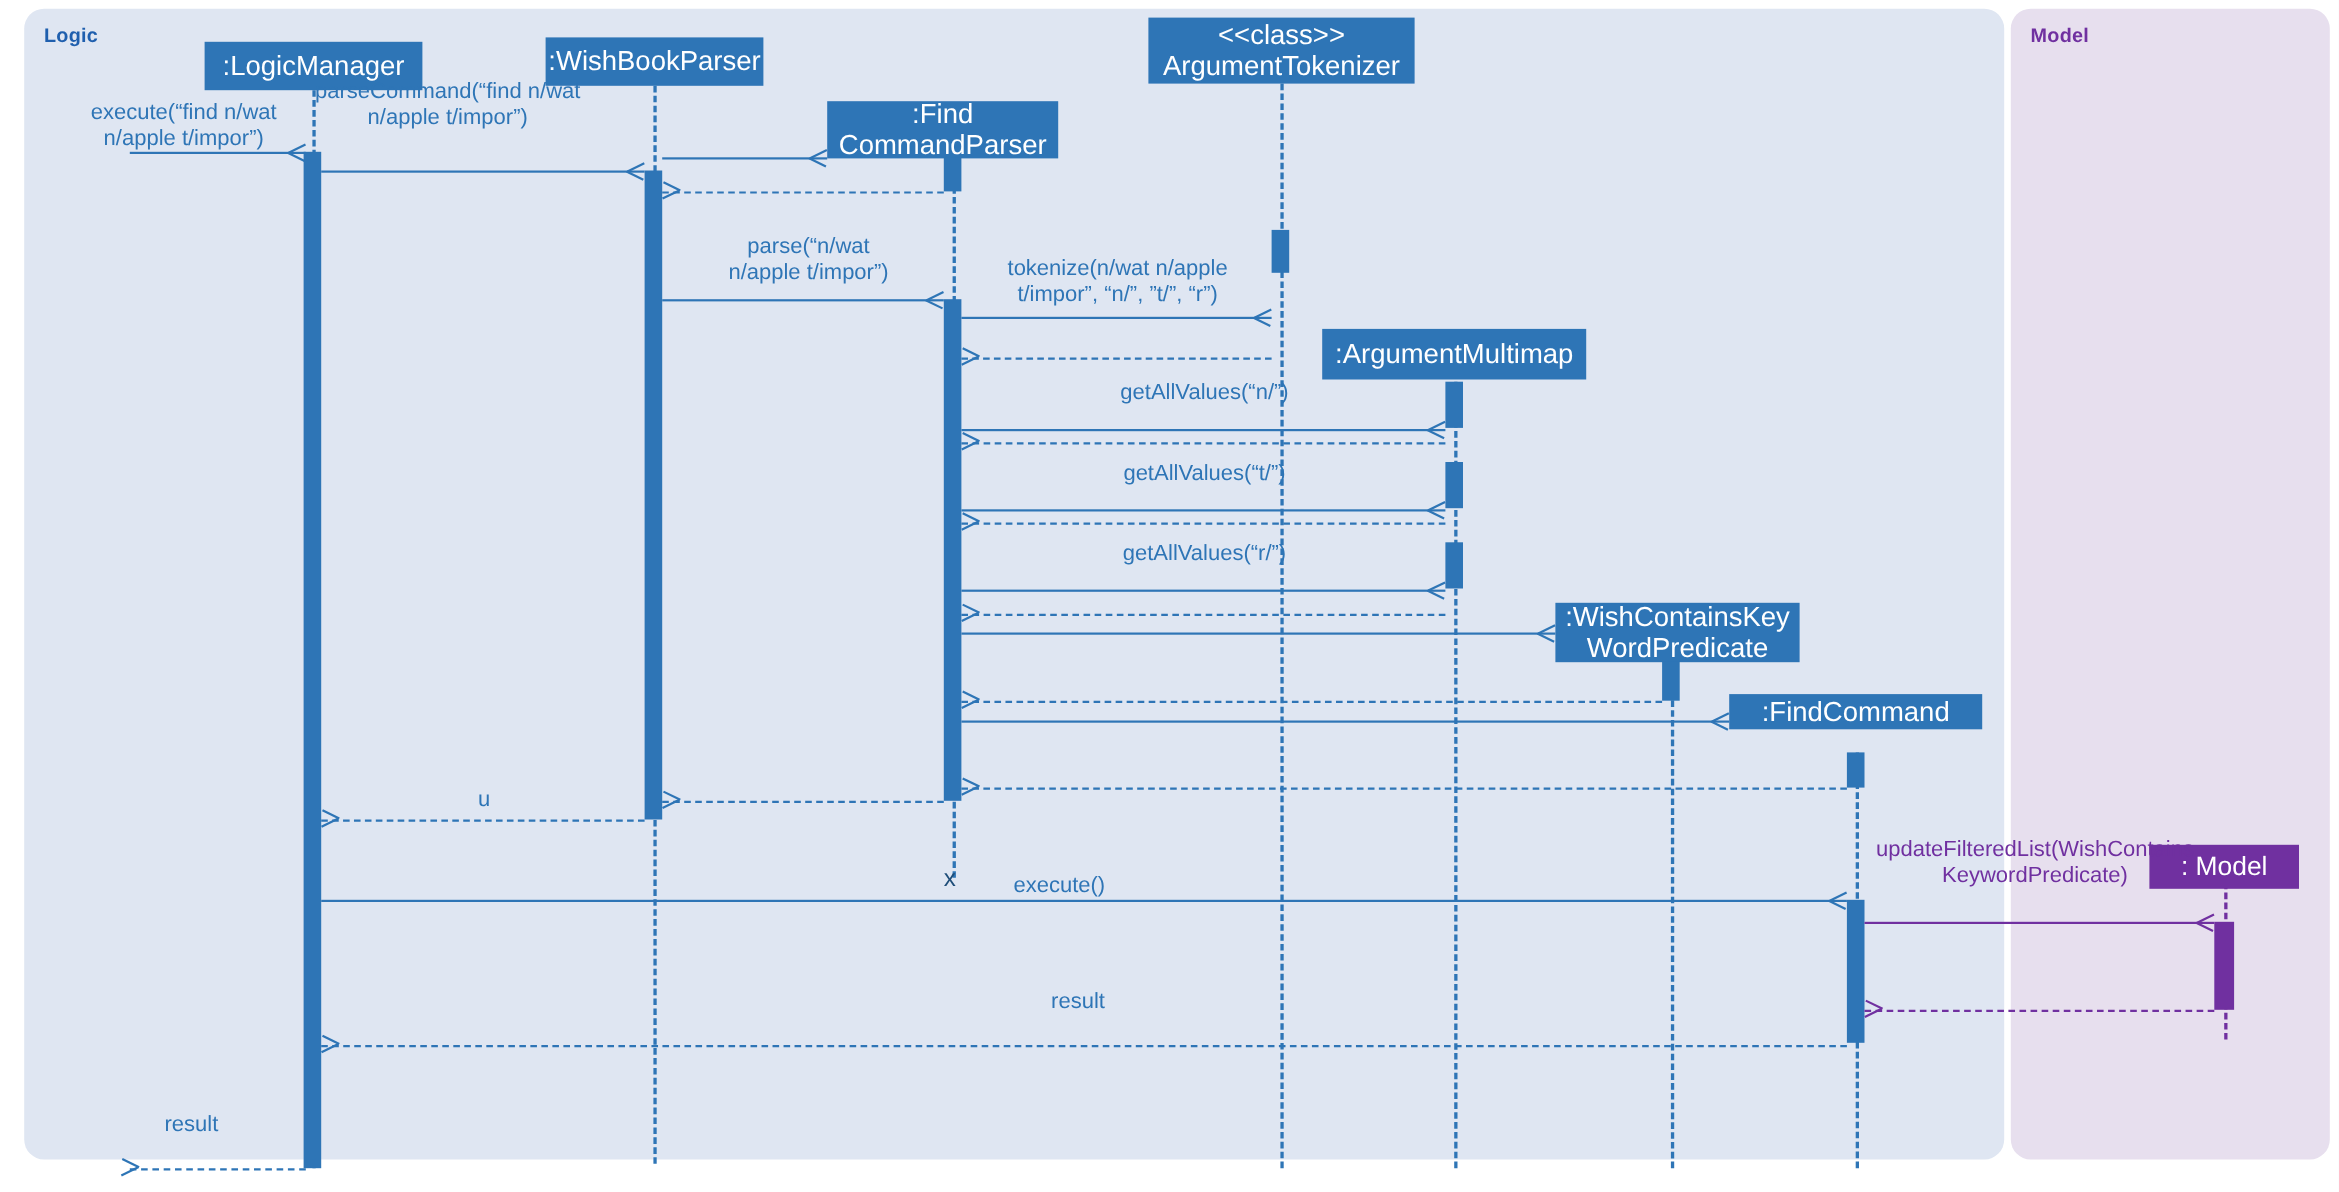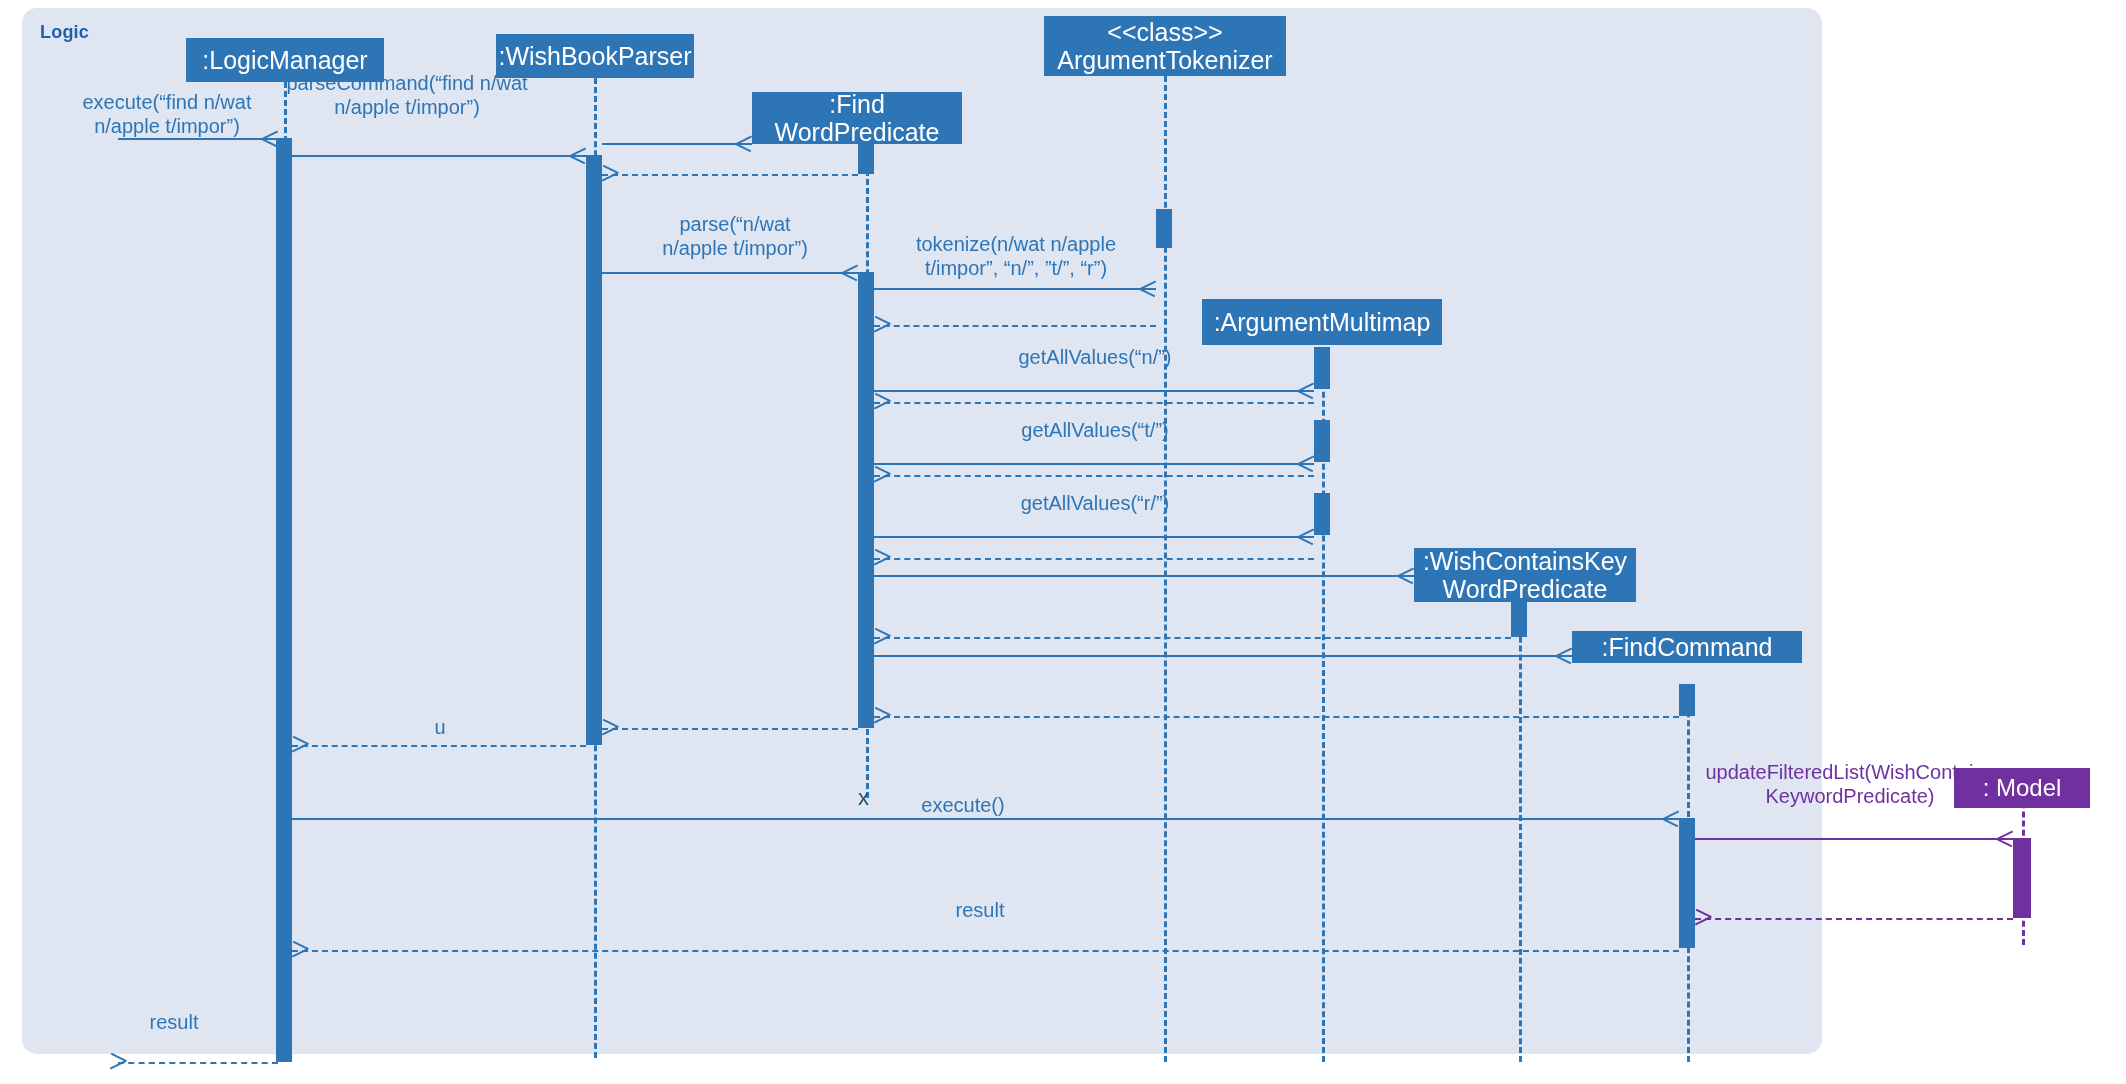--- a/index.html
+++ b/index.html
@@ -16,21 +16,20 @@
     overflow: hidden;
   }
   
   .pkg {
     position: absolute;
     border-radius: 18px;
   }
   #pkg-logic {
     left: 22px; top: 8px; width: 1800px; height: 1046px;
     background: #dfe6f2;
-    border-radius: 15px;
   }
   #pkg-model {
     left: 1828px; top: 8px; width: 290px; height: 1046px;
     background: #e7dfee;
   }
   .pkg-label {
     position: absolute;
     font-size: 18px;
     font-weight: bold;
     letter-spacing: .2px;
@@ -110,36 +109,39 @@
   }
 </style>
 </head>
 <body>
 
 <div id="canvas">
 
   <div class="pkg" id="pkg-logic">
     <div class="pkg-label">Logic</div>
   </div>
+  <div class="pkg" id="pkg-model">
+    <div class="pkg-label">Model</div>
+  </div>
 
   <div class="lifeline" style="left:284px; top:82px; height:980px;"></div>
   <div class="lifeline" style="left:594px; top:78px; height:980px;"></div>
   <div class="lifeline" style="left:866px; top:143px; height:655px;"></div>
   <div class="lifeline" style="left:1164px; top:76px; height:986px;"></div>
   <div class="lifeline" style="left:1322px; top:347px; height:715px;"></div>
   <div class="lifeline" style="left:1519px; top:601px; height:461px;"></div>
   <div class="lifeline" style="left:1687px; top:684px; height:378px;"></div>
   <div class="lifeline model" style="left:2022px; top:775px; height:170px;"></div>
 
   <div class="part" style="left:186px; top:38px; width:198px; height:44px;">:LogicManager</div>
 
   <div class="part" style="left:496px; top:34px; width:198px; height:44px;">:WishBookParser</div>
 
   <div class="part" style="left:752px; top:92px; width:210px; height:52px;">:Find
-WordPredicate</div>
+CommandParser</div>
 
   <div class="part" style="left:1044px; top:16px; width:242px; height:60px;">&lt;&lt;class&gt;&gt;
 ArgumentTokenizer</div>
 
   <div class="part" style="left:1414px; top:548px; width:222px; height:54px;">:WishContainsKey
 WordPredicate</div>
 
   <div class="part" style="left:1202px; top:299px; width:240px; height:46px;">:ArgumentMultimap</div>
 
   <div class="part" style="left:1572px; top:631px; width:230px; height:32px;">:FindCommand</div>

